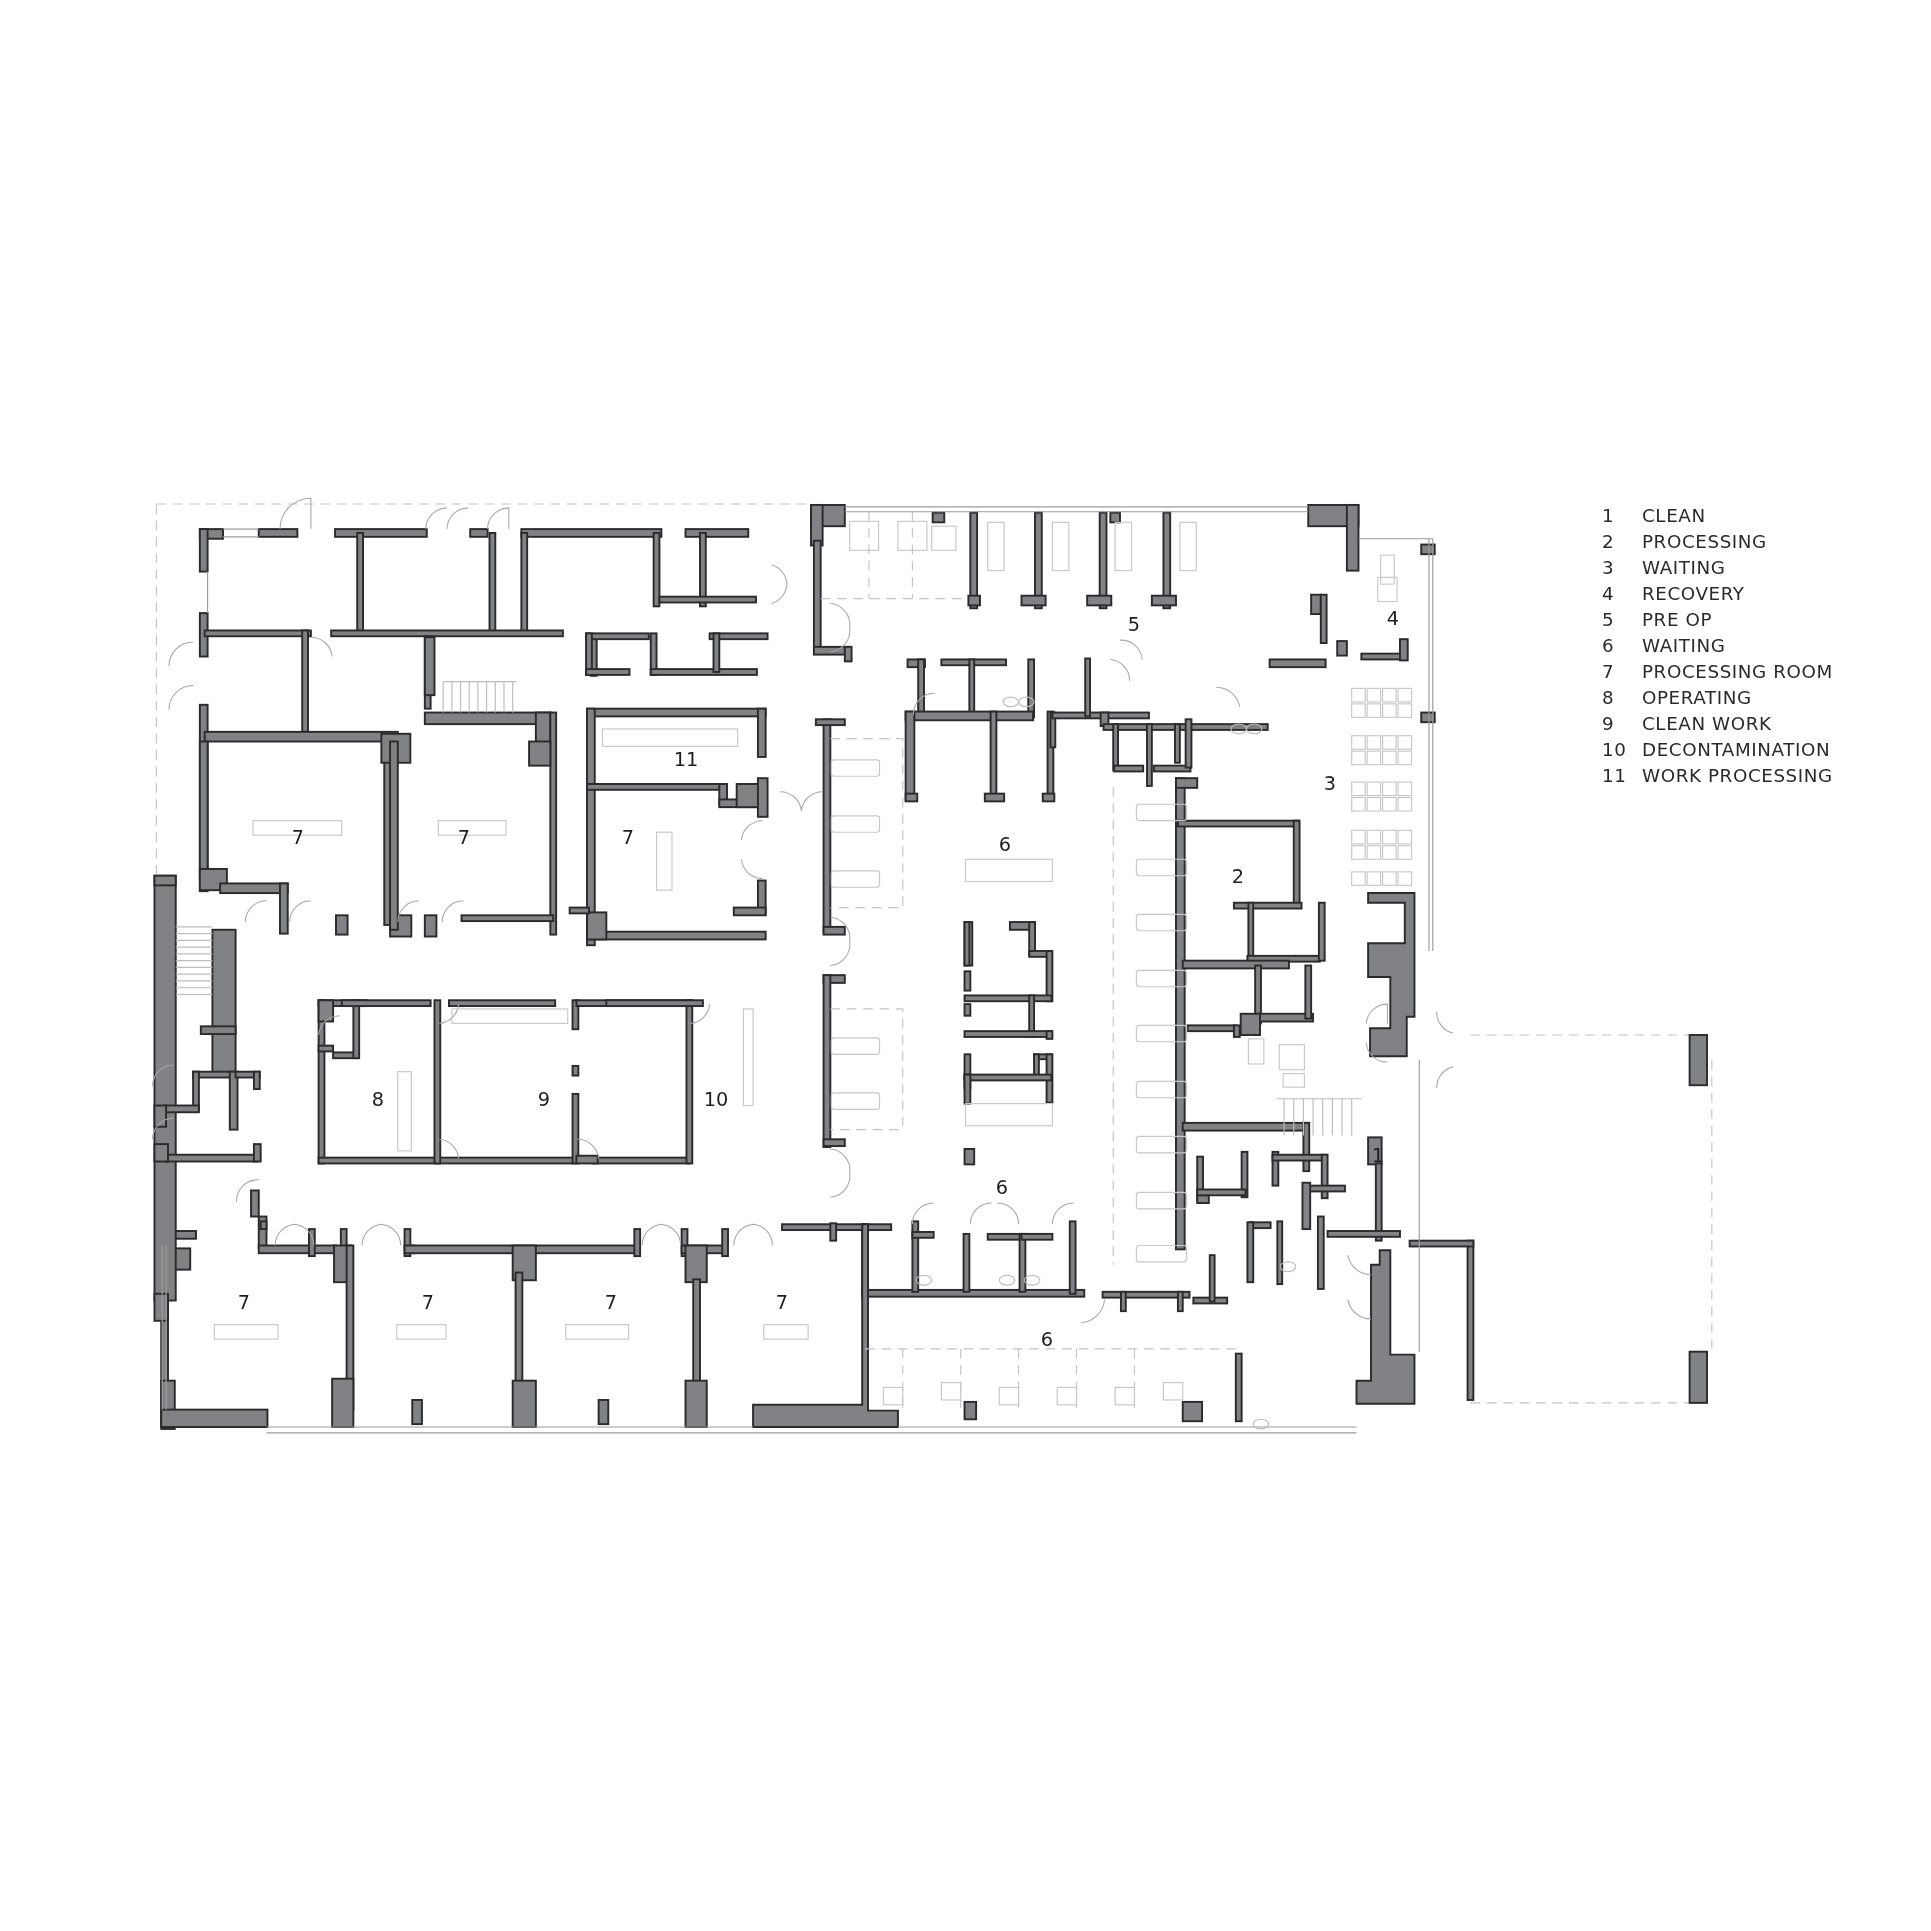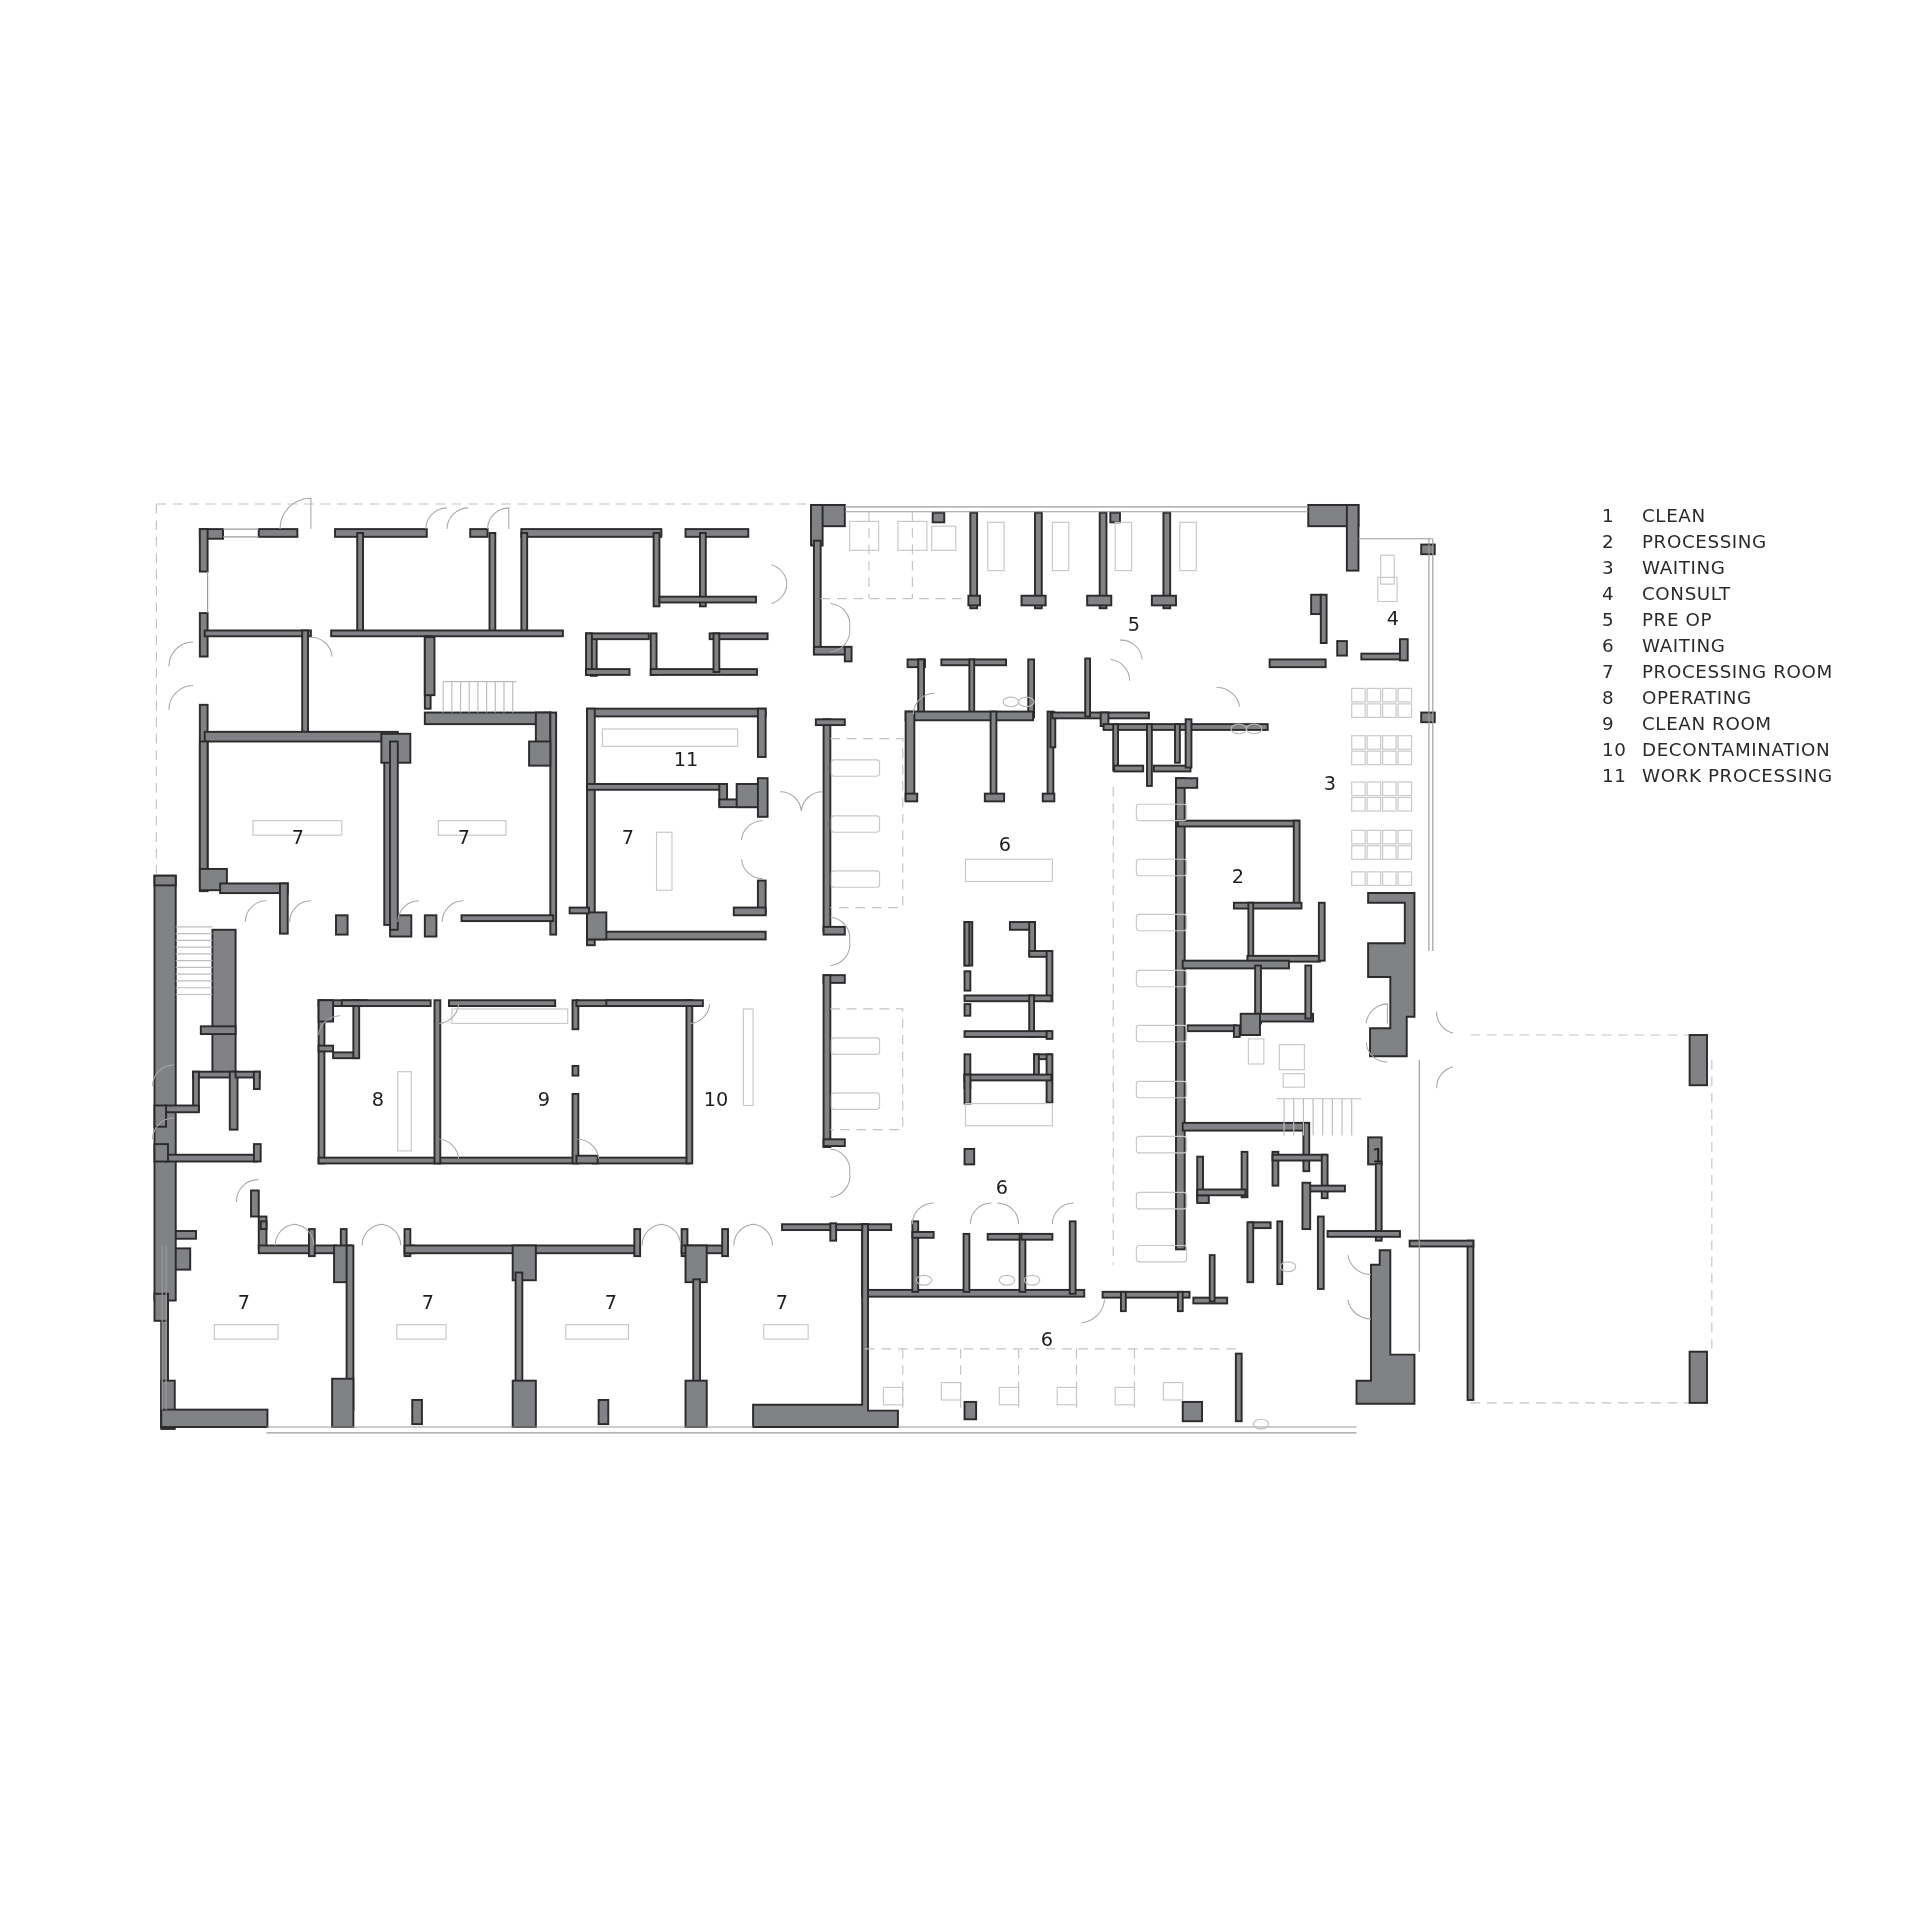--- a/index.html
+++ b/index.html
@@ -504,41 +504,41 @@
   <div class="legend-row">
       <span class="legend-num">2</span>
       <span>PROCESSING</span>
     </div>
   <div class="legend-row">
       <span class="legend-num">3</span>
       <span>WAITING</span>
     </div>
   <div class="legend-row">
       <span class="legend-num">4</span>
-      <span>CONSULT</span>
+      <span>RECOVERY</span>
     </div>
   <div class="legend-row">
       <span class="legend-num">5</span>
       <span>PRE OP</span>
     </div>
   <div class="legend-row">
       <span class="legend-num">6</span>
       <span>WAITING</span>
     </div>
   <div class="legend-row">
       <span class="legend-num">7</span>
       <span>PROCESSING ROOM</span>
     </div>
   <div class="legend-row">
       <span class="legend-num">8</span>
       <span>OPERATING</span>
     </div>
   <div class="legend-row">
       <span class="legend-num">9</span>
-      <span>CLEAN ROOM</span>
+      <span>CLEAN WORK</span>
     </div>
   <div class="legend-row">
       <span class="legend-num">10</span>
       <span>DECONTAMINATION</span>
     </div>
   <div class="legend-row">
       <span class="legend-num">11</span>
       <span>WORK PROCESSING</span>
     </div>
 </div>

